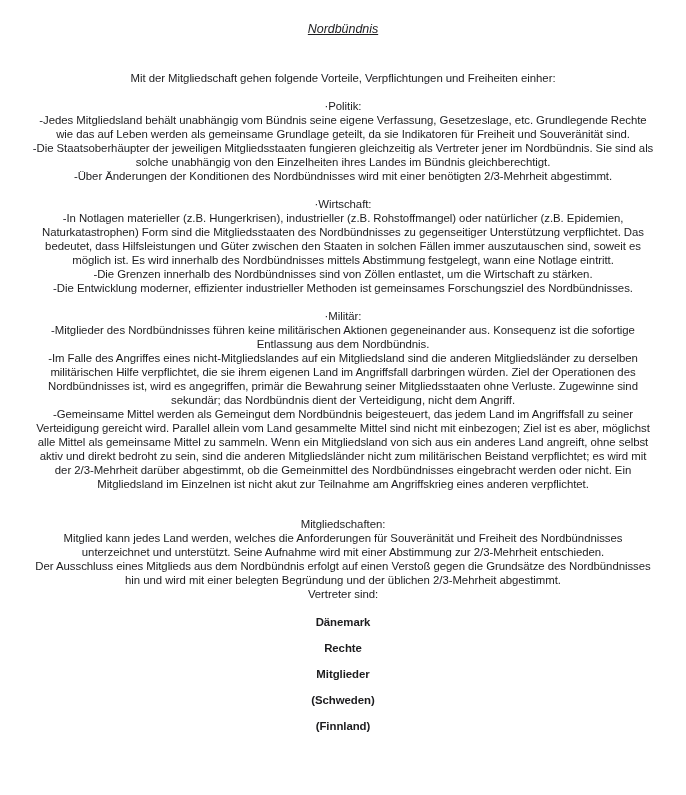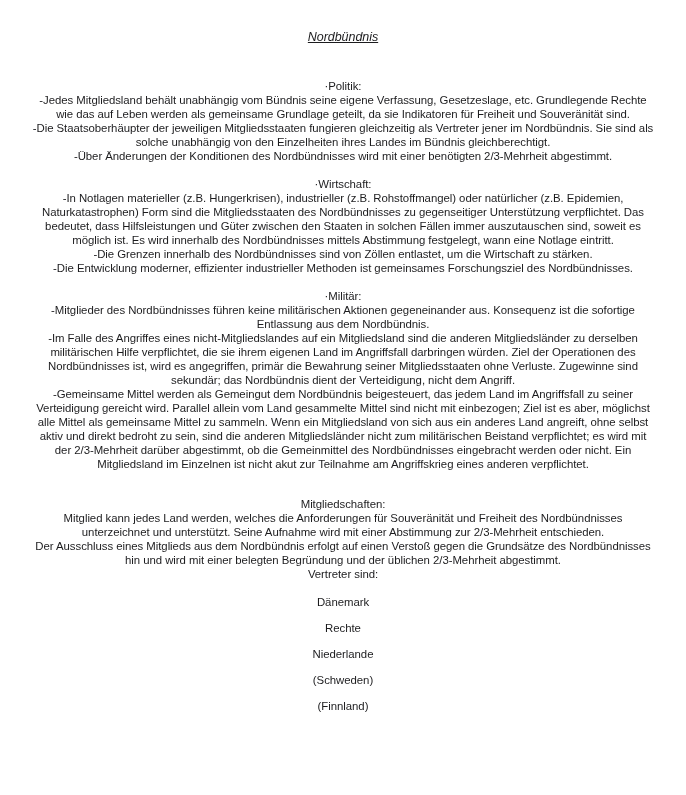--- a/index.html
+++ b/index.html
@@ -22,57 +22,59 @@
     width: 686px;
     padding: 14px 7px 0 7px;
     text-align: center;
   }
   .title {
     font-size: 12.5px;
     line-height: 14px;
     font-style: italic;
     font-weight: 400;
     text-decoration: underline;
-    margin: 16px 0 35px 0;
+    margin: 8px 0 35px 0;
   }
   .block {
     margin: 0 0 14px 0;
     white-space: pre-line;
   }
   .sec {
     margin: 0 0 14px 0;
   }
   .sec.gap-large {
     margin-bottom: 26px;
   }
   .sec-heading,
   .sec-body,
   .members-label {
     white-space: pre-line;
     text-align: center;
   }
   .members {
     margin: 8px;
+    font-weight: bold;
   }
   .member {
     margin: 0 0 12px 0;
     white-space: pre-line;
   }
   .member:last-child {
     margin-bottom: 0;
   }
 </style>
 </head>
 <body>
 
 <div class="doc">
 
   <div class="title">Nordbündnis</div>
 
 
+  <div class="block">Mit der Mitgliedschaft gehen folgende Vorteile, Verpflichtungen und Freiheiten einher:</div>
 
   <section class="sec">
     <div class="sec-heading">·Politik:</div>
     <div class="sec-body">-Jedes Mitgliedsland behält unabhängig vom Bündnis seine eigene Verfassung, Gesetzeslage, etc. Grundlegende Rechte
 wie das auf Leben werden als gemeinsame Grundlage geteilt, da sie Indikatoren für Freiheit und Souveränität sind.
 -Die Staatsoberhäupter der jeweiligen Mitgliedsstaaten fungieren gleichzeitig als Vertreter jener im Nordbündnis. Sie sind als
 solche unabhängig von den Einzelheiten ihres Landes im Bündnis gleichberechtigt.
 -Über Änderungen der Konditionen des Nordbündnisses wird mit einer benötigten 2/3-Mehrheit abgestimmt.</div>
   </section>
 
@@ -107,18 +109,18 @@
     <div class="sec-body">Mitglied kann jedes Land werden, welches die Anforderungen für Souveränität und Freiheit des Nordbündnisses
 unterzeichnet und unterstützt. Seine Aufnahme wird mit einer Abstimmung zur 2/3-Mehrheit entschieden.
 Der Ausschluss eines Mitglieds aus dem Nordbündnis erfolgt auf einen Verstoß gegen die Grundsätze des Nordbündnisses
 hin und wird mit einer belegten Begründung und der üblichen 2/3-Mehrheit abgestimmt.</div>
     <div class="members-label">Vertreter sind:</div>
   </section>
 
   <div class="members">
     <div class="member">Dänemark</div>
     <div class="member">Rechte</div>
-    <div class="member">Niederlande</div>
+    <div class="member">Mitglieder</div>
     <div class="member">(Schweden)</div>
     <div class="member">(Finnland)</div>
   </div>
 
 </div>
 
 </body></html>

